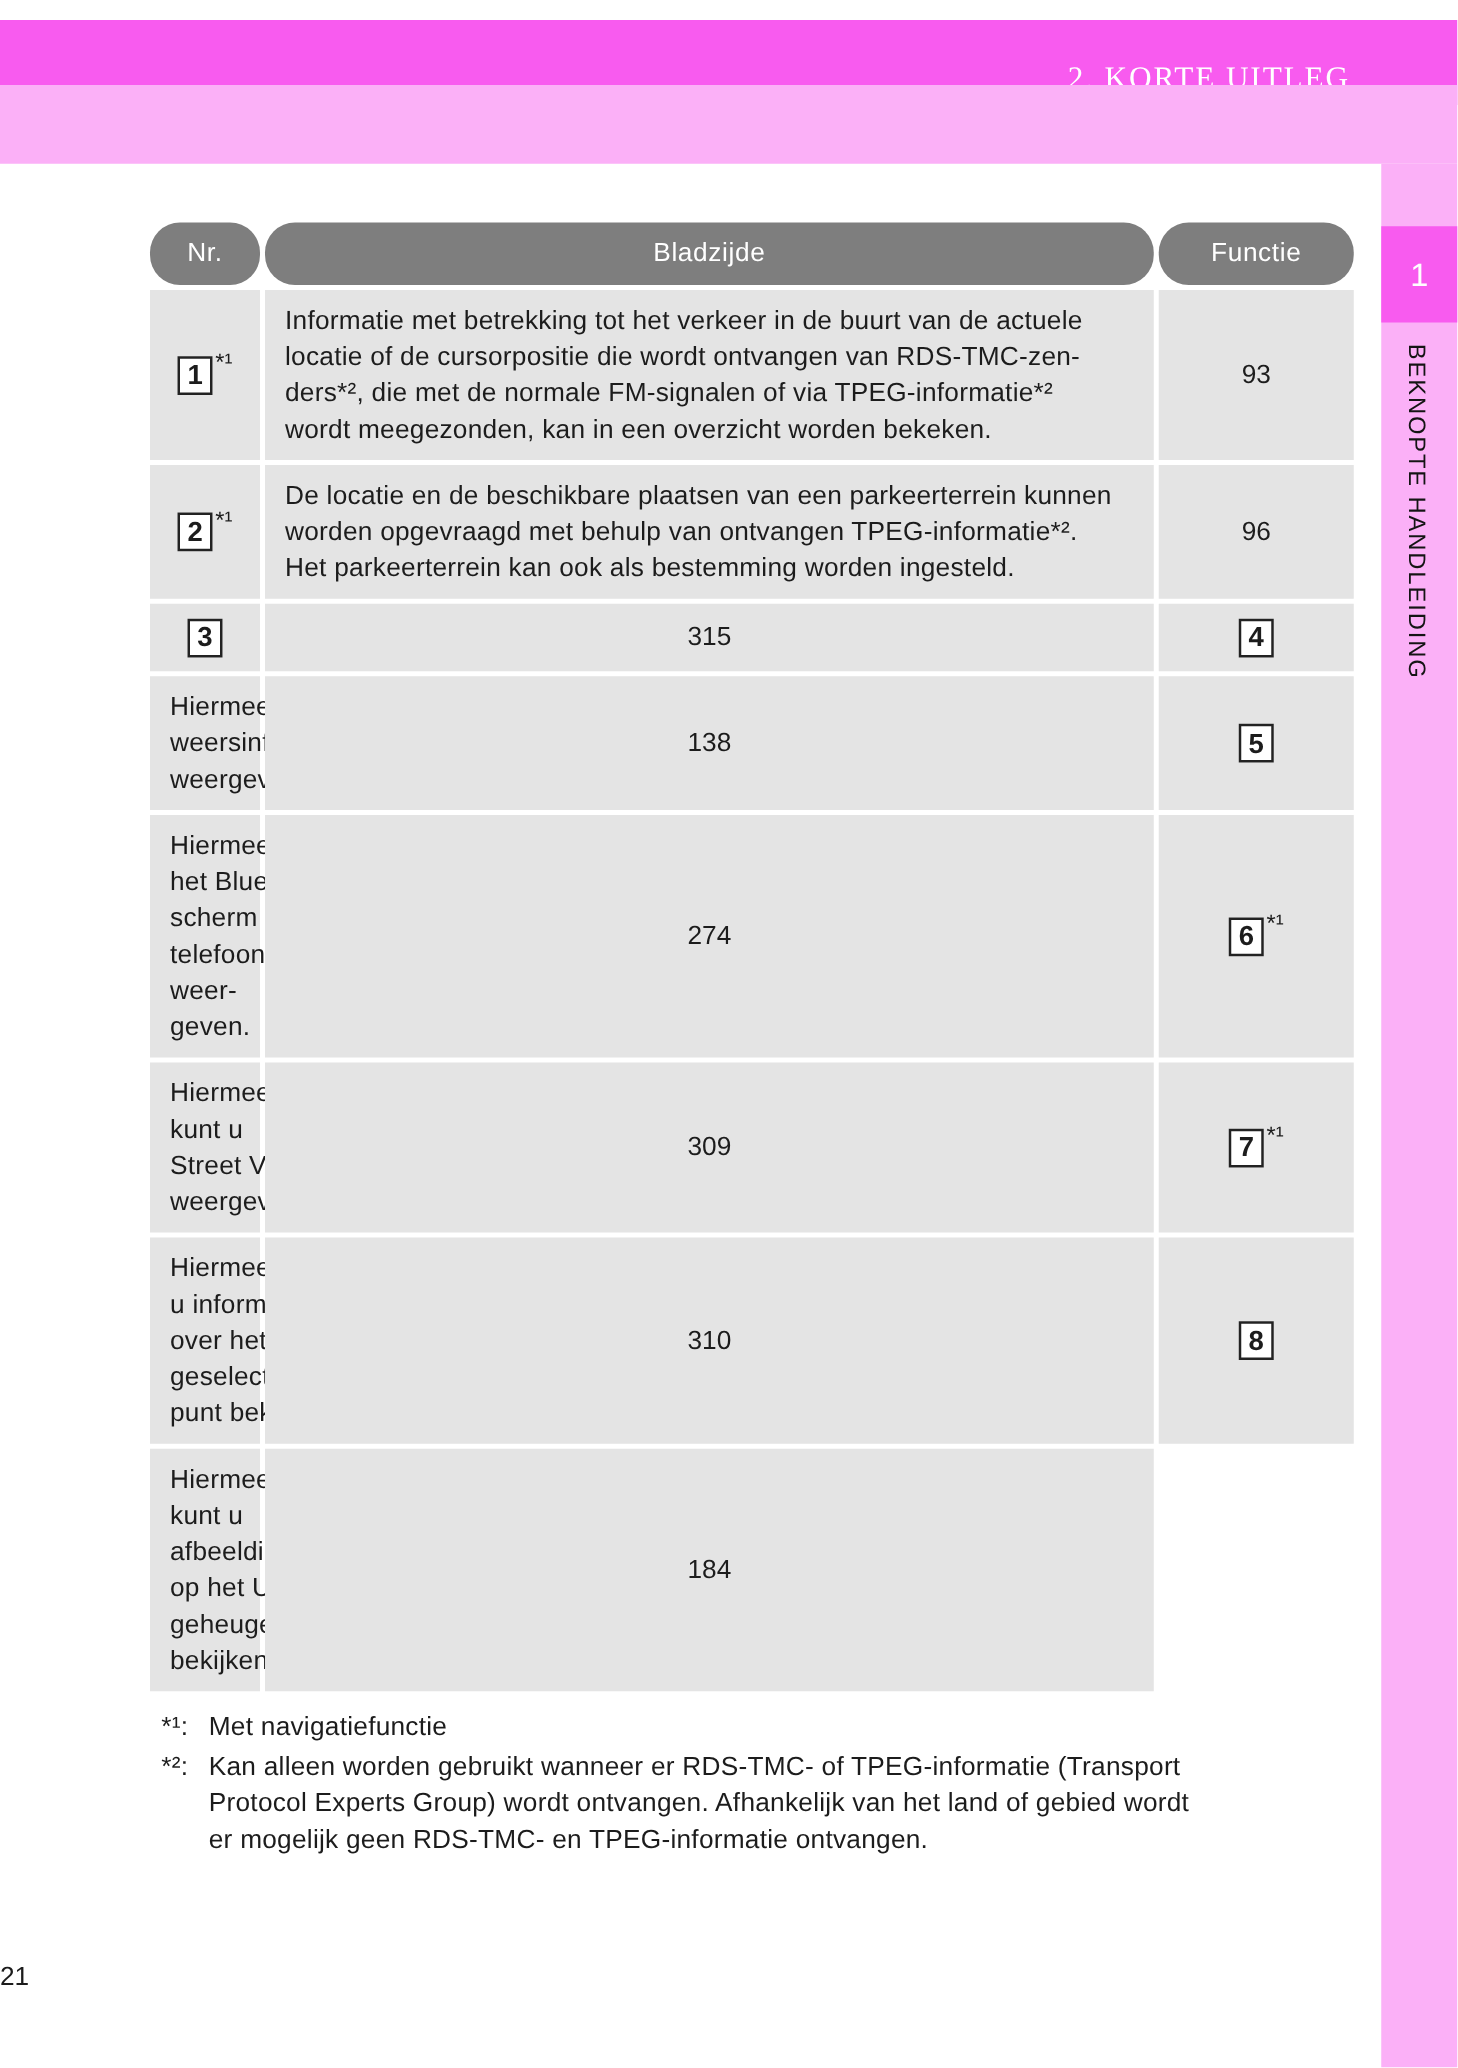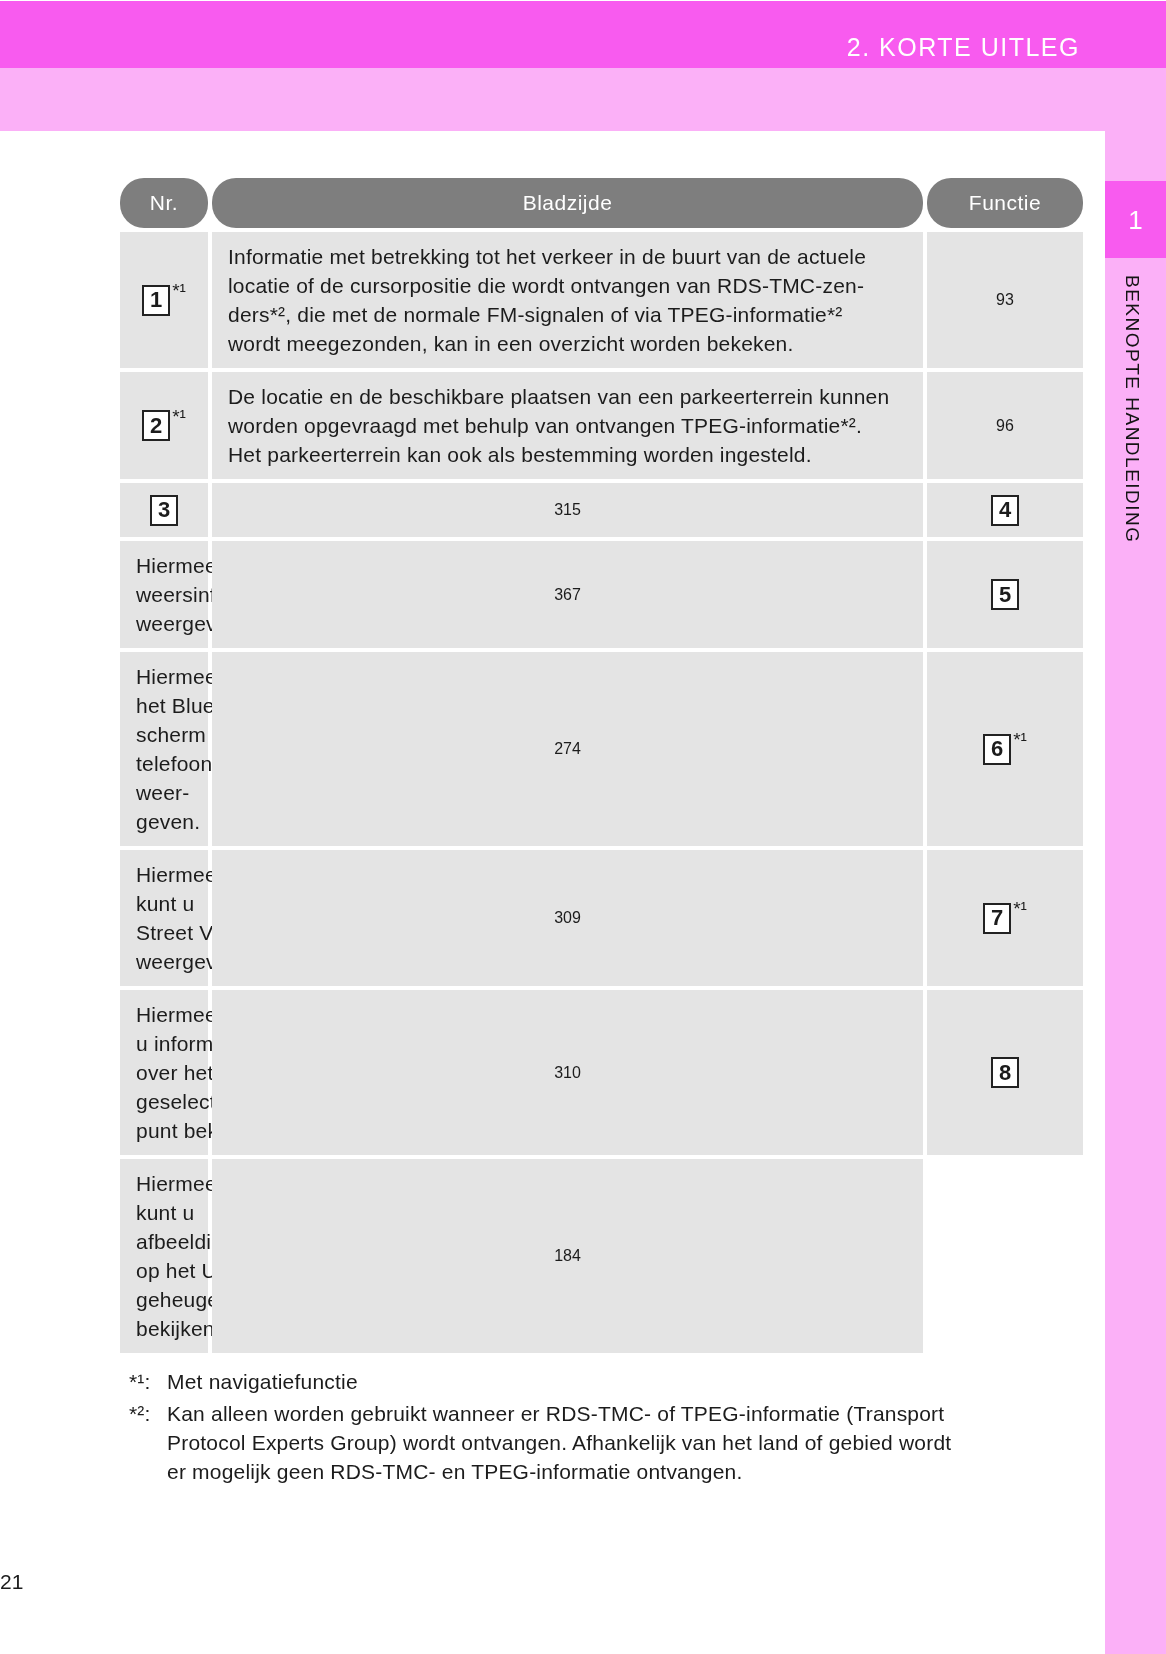--- a/index.html
+++ b/index.html
@@ -7,26 +7,27 @@
     width: 1166px; height: 1654px;
     position: relative;
     background: #ffffff;
     font-family: "Liberation Sans", "DejaVu Sans", sans-serif;
     color: #1c1c1c;
     overflow: hidden;
   }
 
   
   .top-bar {
-    position: absolute; left: 0; top: 1px;
+    position: absolute; left: 0; top: 16px;
     width: 1166px; height: 68px;
     background: #f85bef;
     display: flex; align-items: flex-end; justify-content: flex-end;
     box-sizing: border-box;
     padding: 0 86px 9px 0;
+    font-family: Liberation Serif, serif;
   }
   .top-bar .section-label {
     color: #ffffff;
     font-size: 25px;
     letter-spacing: 1.5px;
     font-weight: 400;
     line-height: 1;
   }
   .band {
     position: absolute; left: 0; top: 68px;
@@ -100,21 +101,21 @@
   }
   .td-func {
     display: flex; align-items: center;
     padding: 10px 6px 10px 16px;
     font-size: 21px; line-height: 29px;
     letter-spacing: 0.2px;
   }
   .td-func sup { font-size: 14px; line-height: 0; }
   .td-page {
     display: flex; align-items: center; justify-content: center;
-    font-size: 16px;
+    font-size: 21px;
   }
 
   
   .footnotes { margin-top: 14px; padding-left: 9px; }
   .footnote {
     display: flex; align-items: flex-start;
     font-size: 21px; line-height: 29px;
     letter-spacing: 0.2px;
     margin-bottom: 3px;
   }
@@ -168,21 +169,21 @@
       <div class="td td-nr">
         <span class="nr-box">3</span>
       </div>
       <div class="td td-page">315</div>
       <div class="td td-nr">
         <span class="nr-box">4</span>
       </div>
       <div class="td td-func">
         <div>Hiermee kunt u weersinformatie weergeven.</div>
       </div>
-      <div class="td td-page">367</div>
+      <div class="td td-page">138</div>
       <div class="td td-nr">
         <span class="nr-box">5</span>
       </div>
       <div class="td td-func">
         <div>Hiermee kunt u het Bluetooth<sup>®</sup>-scherm voor telefoonberichten weer-<br>geven.</div>
       </div>
       <div class="td td-page">274</div>
       <div class="td td-nr">
         <span class="nr-box">6</span>
         <span class="nr-star">*¹</span>

